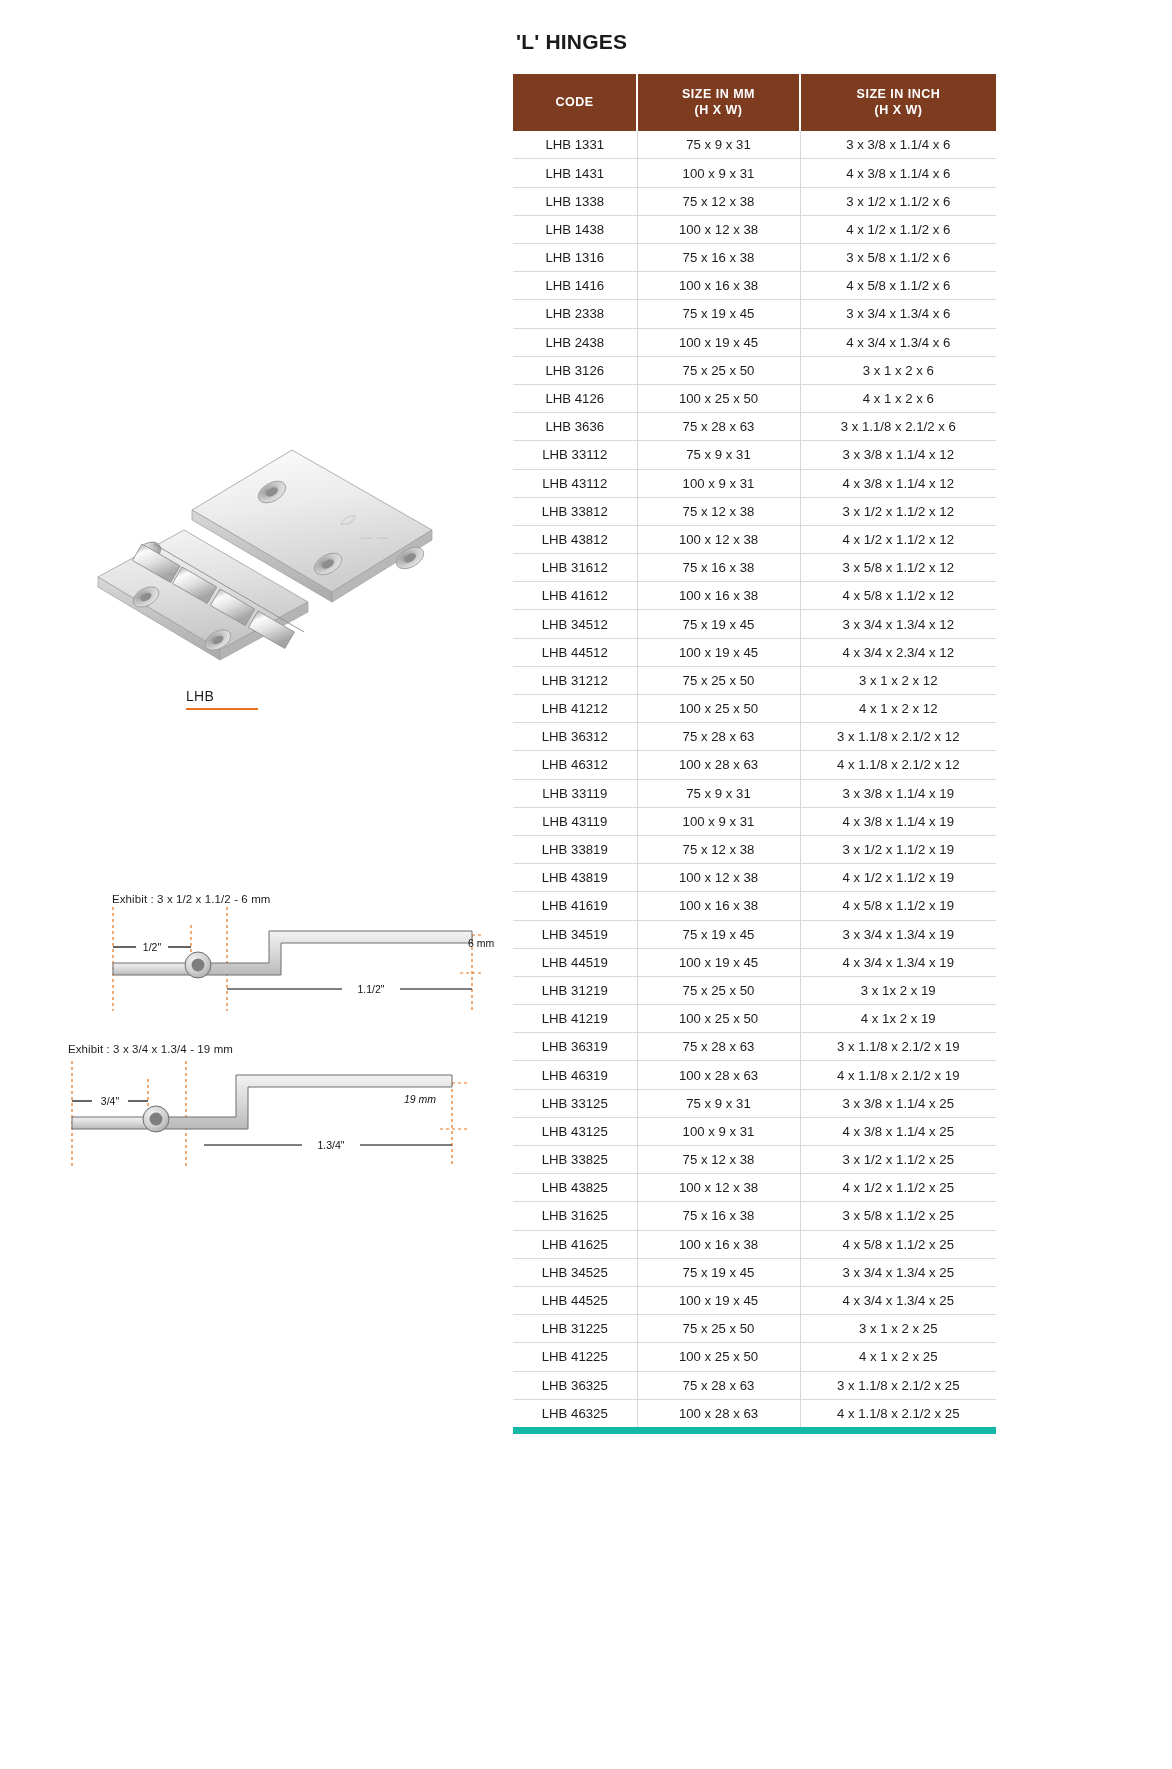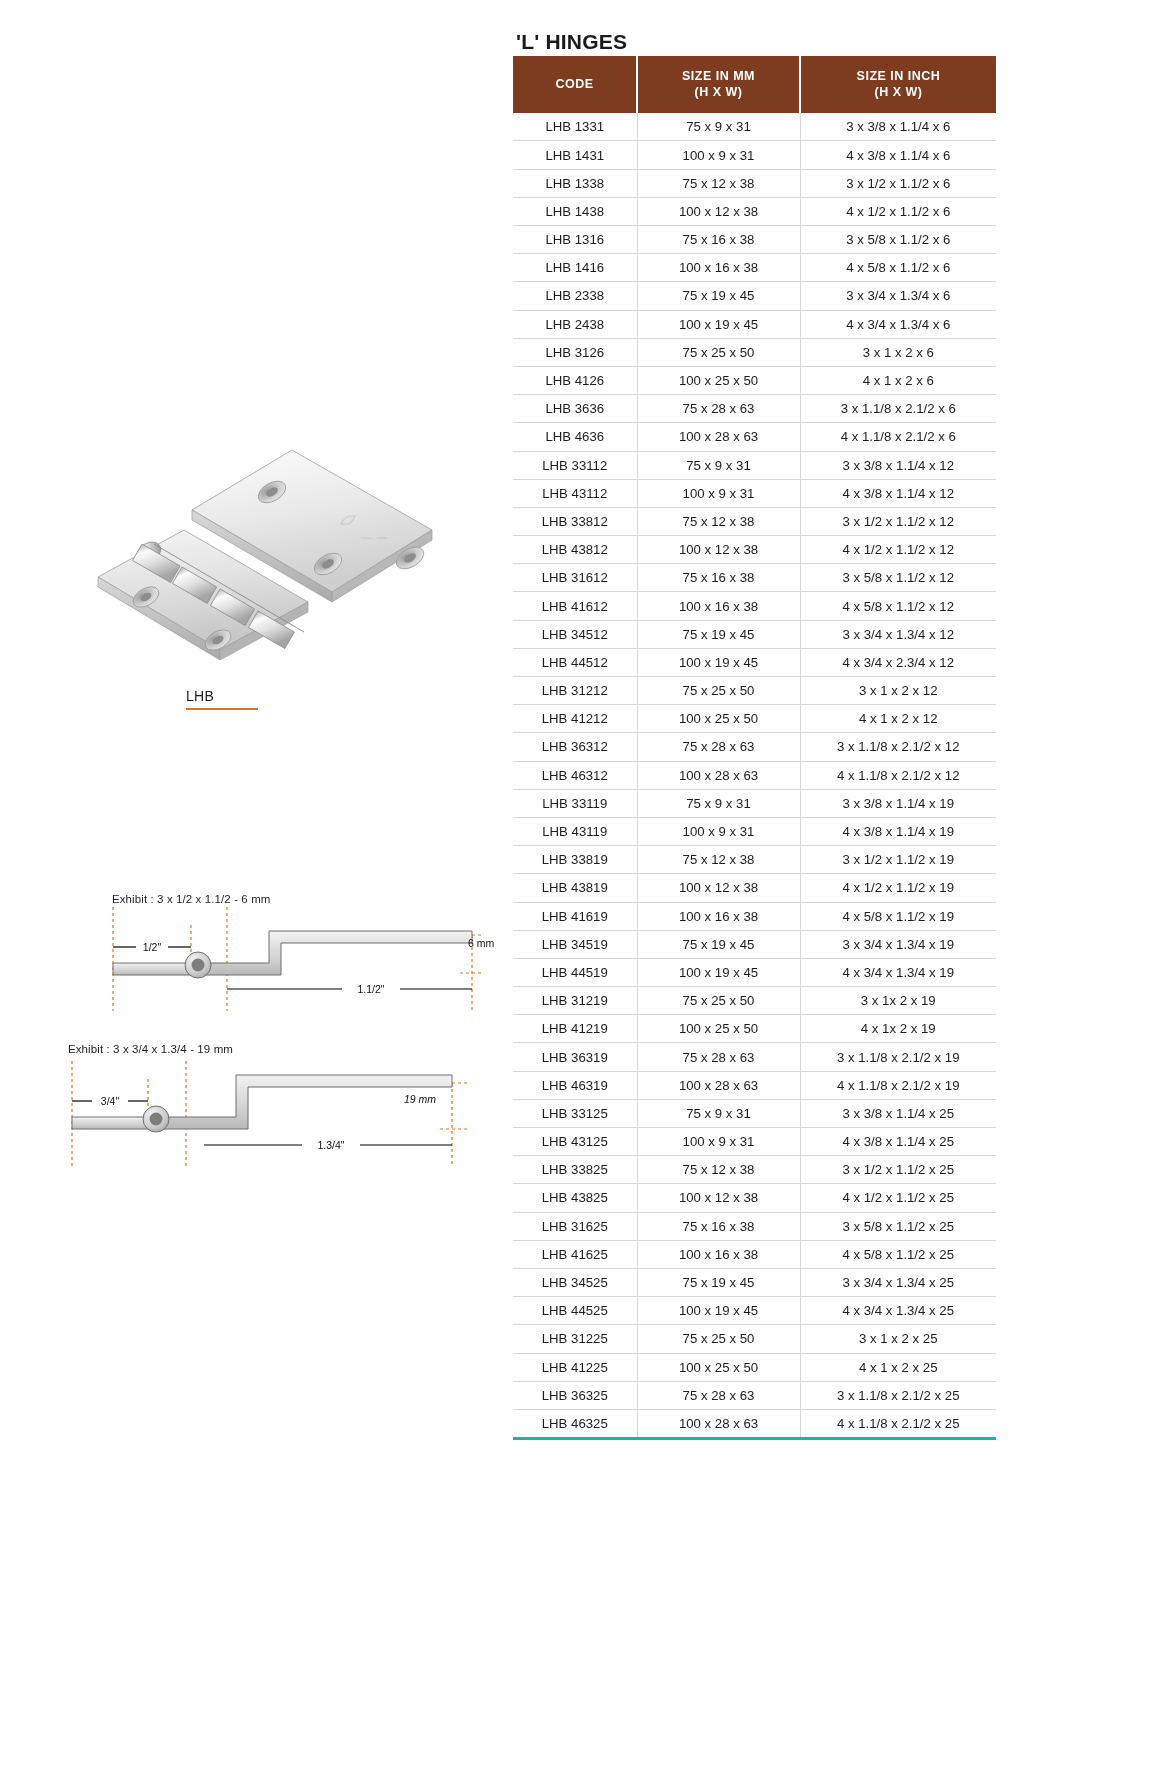--- a/index.html
+++ b/index.html
@@ -15,21 +15,21 @@
   .table-col {
     position: absolute;
     left: 513px; top: 30px;
     width: 483px;
   }
   .page-title {
     font-size: 21px;
     font-weight: bold;
     color: #1a1a1a;
     letter-spacing: .2px;
-    margin-bottom: 2px;
+    margin-bottom: 20px;
     padding-left: 3px;
   }
   table.spec {
     border-collapse: collapse;
     width: 483px;
     table-layout: fixed;
   }
   table.spec thead th {
     background: #7d3b1f;
     color: #ffffff;
@@ -51,21 +51,21 @@
     font-size: 13.2px;
     color: #1d1d1d;
     text-align: center;
     padding: 6.1px 3px;
     border-bottom: 1px solid #d8d8d8;
     border-right: 1px solid #d8d8d8;
     white-space: nowrap;
     vertical-align: middle;
   }
   table.spec tbody td:last-child { border-right: none; }
-  table.spec tbody tr:last-child td { border-bottom: 3px solid #14b8a6; }
+  table.spec tbody tr:last-child td { border-bottom: 7px solid #14b8a6; }
 
   
   .photo-wrap {
     position: absolute;
     left: 96px; top: 392px;
     width: 340px; height: 290px;
   }
   .hinge-caption {
     position: absolute;
     left: 186px; top: 688px;
@@ -333,25 +333,20 @@
             <td>LHB 4126</td>
             <td>100 x 25 x 50</td>
             <td>4 x 1 x 2 x 6</td>
           </tr>
           <tr>
             <td>LHB 3636</td>
             <td>75 x 28 x 63</td>
             <td>3 x 1.1/8 x 2.1/2 x 6</td>
           </tr>
           <tr>
-            <td>LHB 4636</td>
-            <td>100 x 28 x 63</td>
-            <td>4 x 1.1/8 x 2.1/2 x 6</td>
-          </tr>
-          <tr>
             <td>LHB 33112</td>
             <td>75 x 9 x 31</td>
             <td>3 x 3/8 x 1.1/4 x 12</td>
           </tr>
           <tr>
             <td>LHB 43112</td>
             <td>100 x 9 x 31</td>
             <td>4 x 3/8 x 1.1/4 x 12</td>
           </tr>
           <tr>

